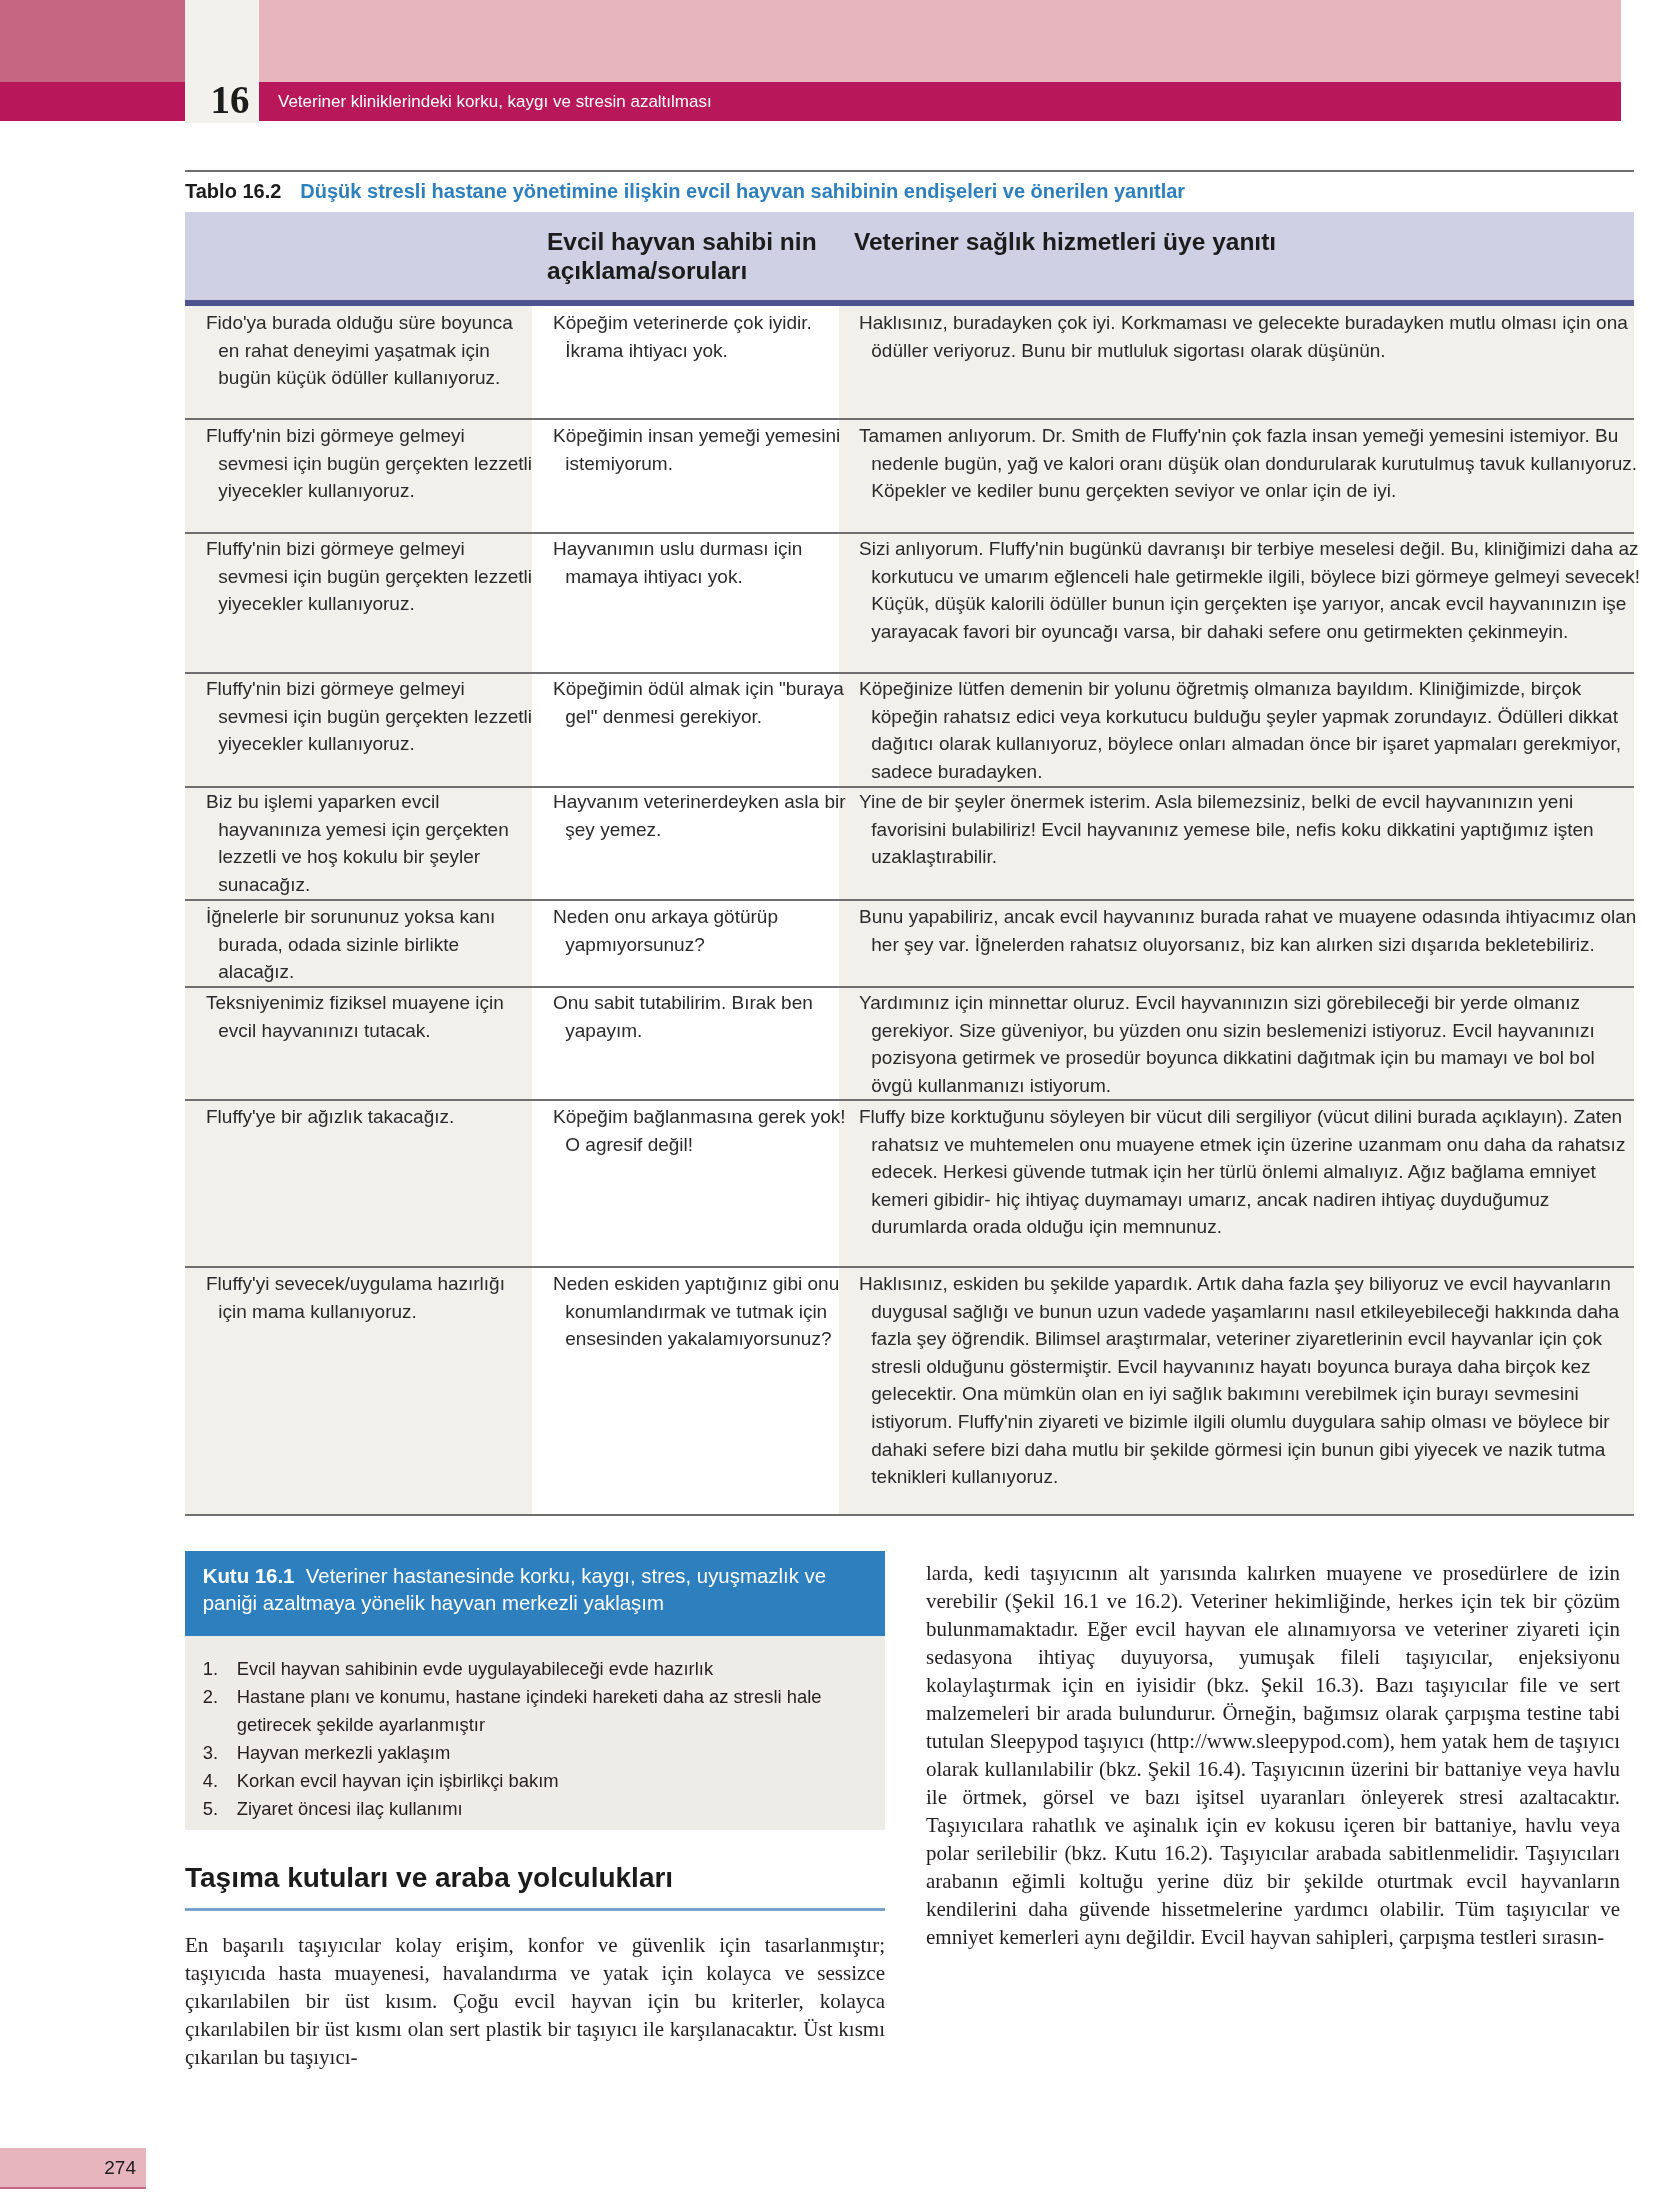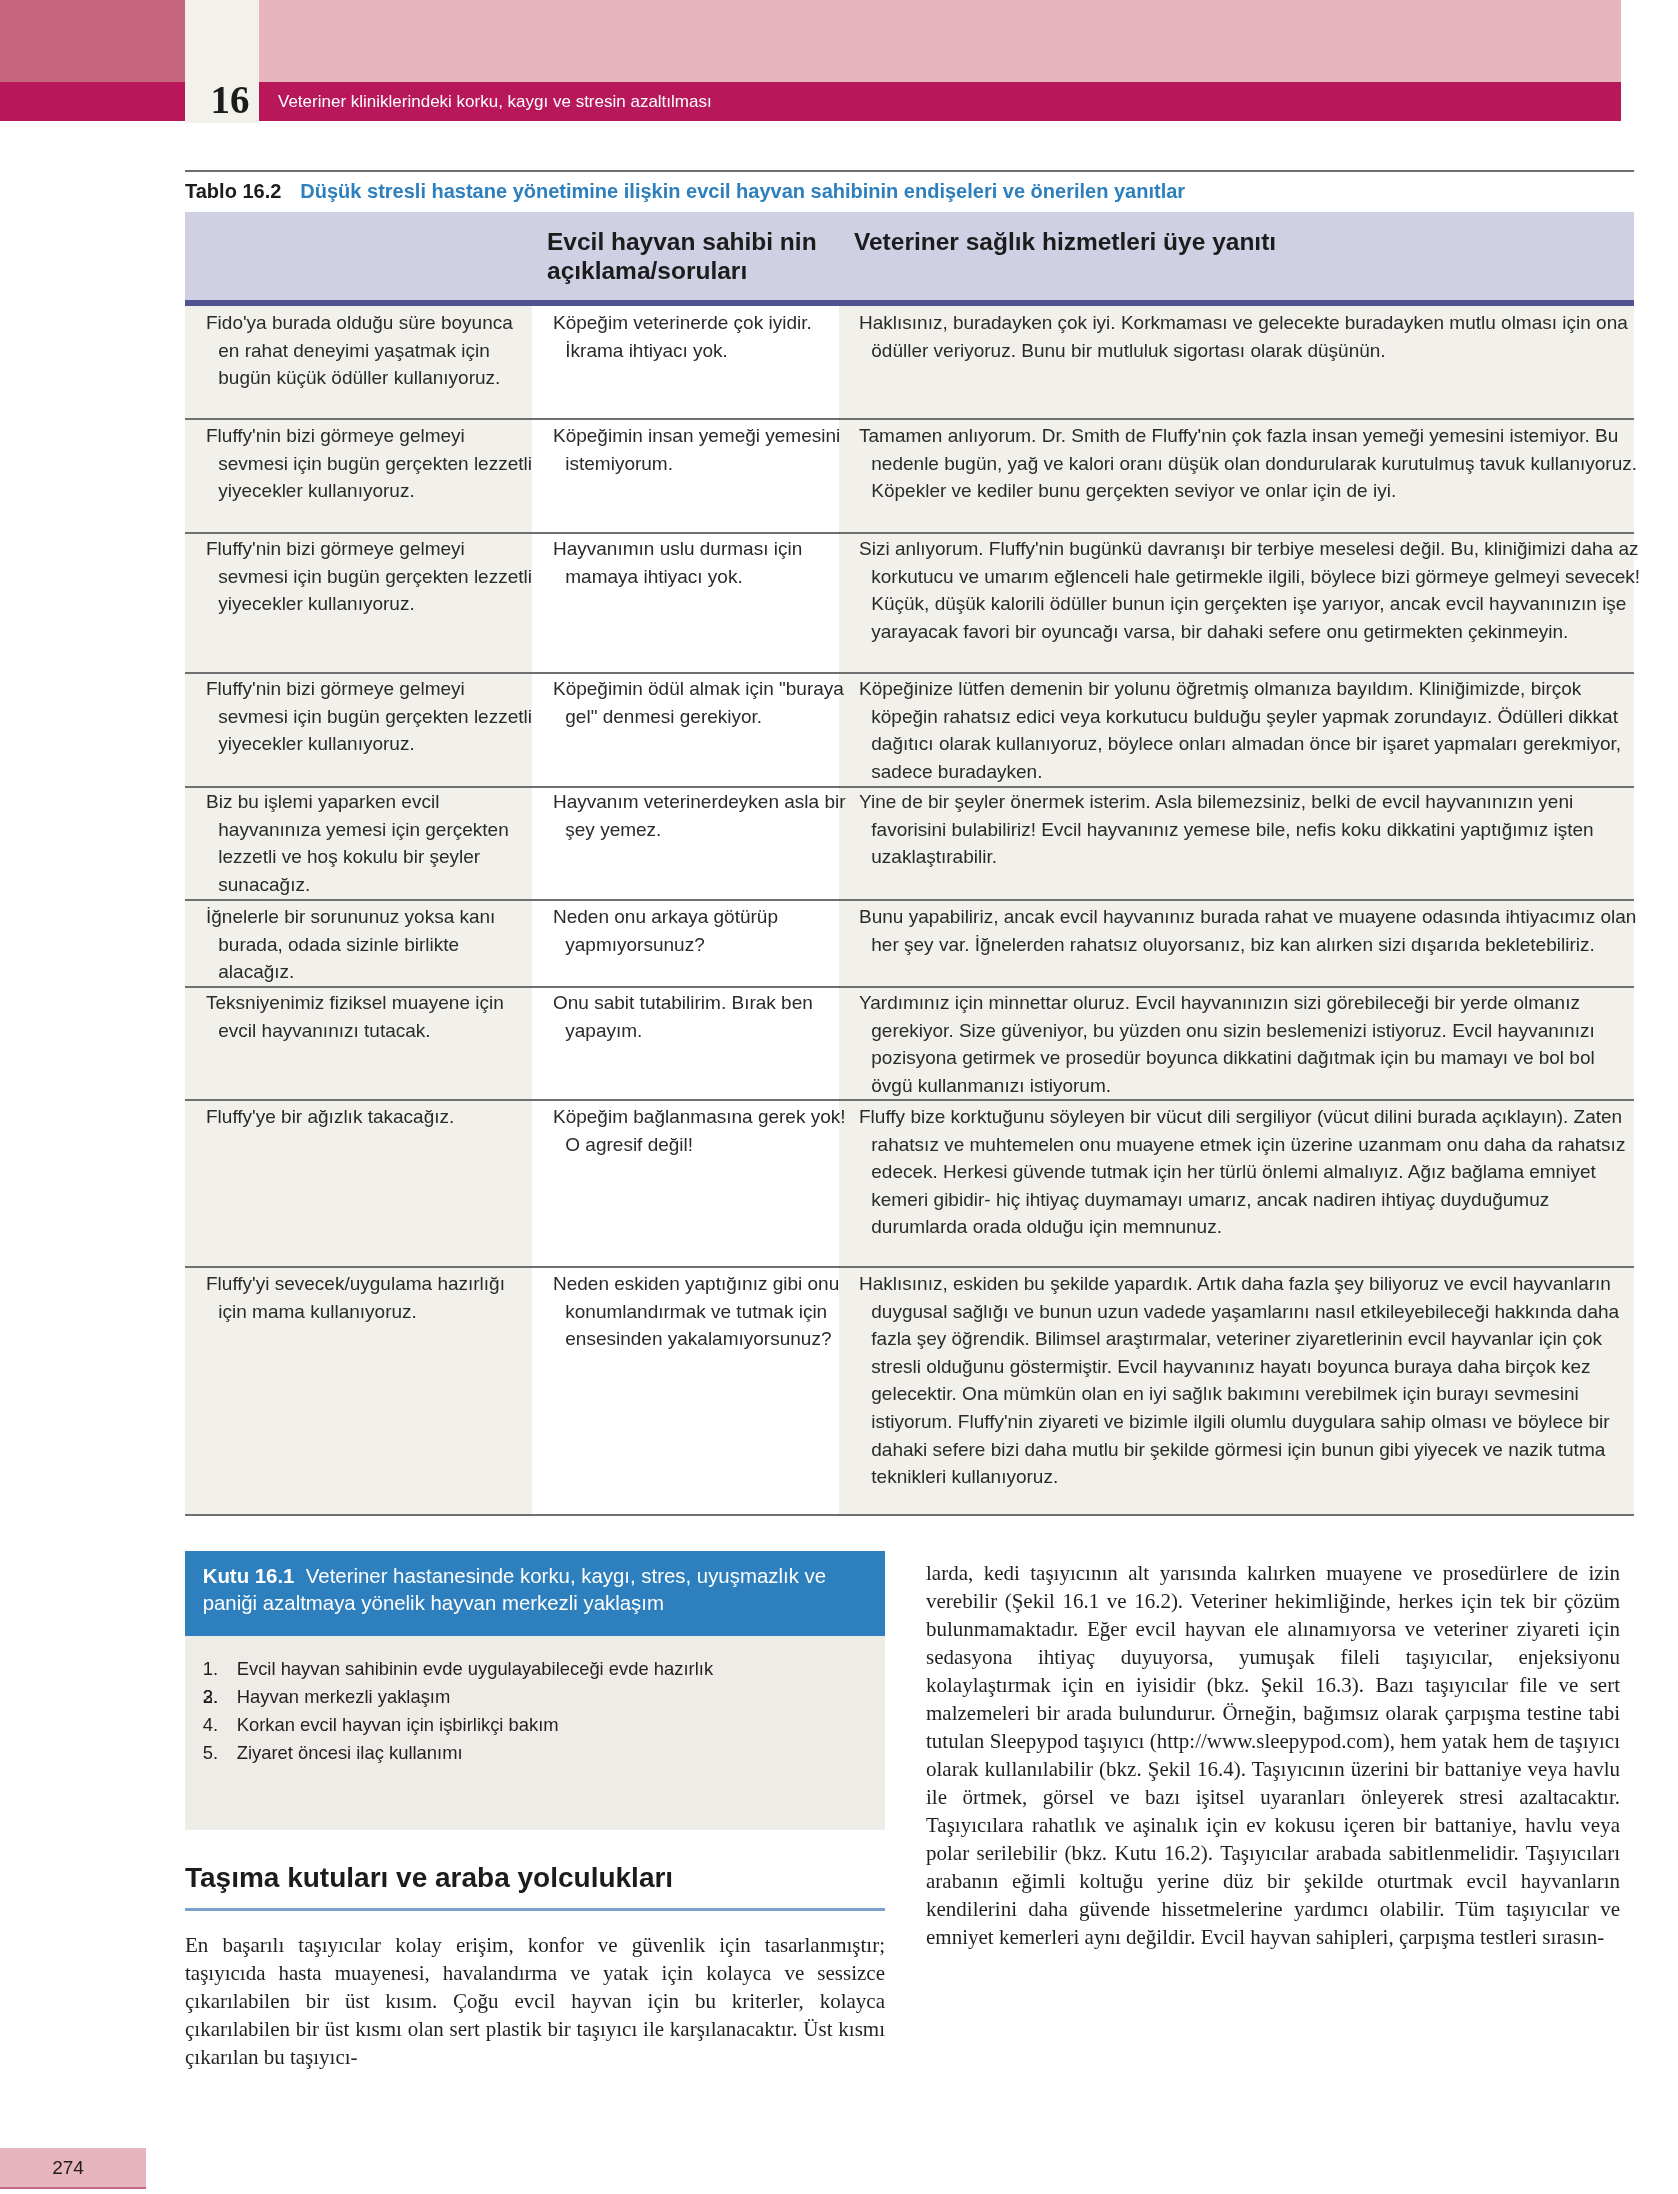--- a/index.html
+++ b/index.html
@@ -35,21 +35,21 @@
   .box-body { left:185px; top:1636px; width:700px; height:194px; background:#eeece7; padding:19px 13.6px 0 17.7px; box-sizing:border-box; }
   .box-list { margin:0; padding:0; list-style:none; font-size:18.4px; line-height:28px; color:#231f20; }
   .box-list li { position:relative; padding-left:34px; }
   .box-list li .n { position:absolute; left:0; top:0; }
   .sec-title { left:185px; top:1862px; font-size:28px; font-weight:bold; color:#1c1c1c; }
   .sec-rule { left:185px; top:1908px; width:700px; height:3.4px; background:#7ba2cb; }
   .para { font-family:"Liberation Serif", serif; font-size:21px; line-height:28px; color:#231f20; text-align:justify; }
   .para-left { left:185px; top:1931px; width:700px; }
   .para-right { left:926px; top:1559px; width:694px; }
   .page-num-box { left:0; top:2148px; width:146px; height:39px; background:#e6b5be; border-bottom:2px solid #c66680; }
-  .page-num { left:0; top:2148px; width:136px; height:39px; line-height:39px; text-align:center; font-size:19px; color:#1c1c1c; }
+  .page-num { left:0; top:2148px; width:136px; height:39px; line-height:39px; text-align:right; font-size:19px; color:#1c1c1c; }
 </style>
 </head>
 <body>
 
 <div class="abs hdr-left-top"></div>
 <div class="abs hdr-right-top"></div>
 <div class="abs hdr-band-left"></div>
 <div class="abs hdr-band-right"></div>
 <div class="abs hdr-num-col"></div>
 <div class="abs chapter-num">16</div>
@@ -114,21 +114,21 @@
 <div class="cell c2" style="top:1270px">Neden eskiden yaptığınız gibi onu konumlandırmak ve tutmak için ensesinden yakalamıyorsunuz?</div>
 <div class="cell c3" style="top:1270px">Haklısınız, eskiden bu şekilde yapardık. Artık daha fazla şey biliyoruz ve evcil hayvanların duygusal sağlığı ve bunun uzun vadede yaşamlarını nasıl etkileyebileceği hakkında daha fazla şey öğrendik. Bilimsel araştırmalar, veteriner ziyaretlerinin evcil hayvanlar için çok stresli olduğunu göstermiştir. Evcil hayvanınız hayatı boyunca buraya daha birçok kez gelecektir. Ona mümkün olan en iyi sağlık bakımını verebilmek için burayı sevmesini istiyorum. Fluffy'nin ziyareti ve bizimle ilgili olumlu duygulara sahip olması ve böylece bir dahaki sefere bizi daha mutlu bir şekilde görmesi için bunun gibi yiyecek ve nazik tutma teknikleri kullanıyoruz.</div>
 <div class="row-line" style="top:1514px"></div>
 
 <div class="abs box-head">
   <b>Kutu 16.1</b>&nbsp;&nbsp;<span>Veteriner hastanesinde korku, kaygı, stres, uyuşmazlık ve paniği azaltmaya yönelik hayvan merkezli yaklaşım</span>
 </div>
 <div class="abs box-body">
   <ol class="box-list">
     <li><span class="n">1.</span><span>Evcil hayvan sahibinin evde uygulayabileceği evde hazırlık</span></li>
-    <li><span class="n">2.</span></li>
+    <li><span class="n">2.</span><span>Hastane planı ve konumu, hastane içindeki hareketi daha az stresli hale getirecek şekilde ayarlanmıştır</span></li>
     <li><span class="n">3.</span><span>Hayvan merkezli yaklaşım</span></li>
     <li><span class="n">4.</span><span>Korkan evcil hayvan için işbirlikçi bakım</span></li>
     <li><span class="n">5.</span><span>Ziyaret öncesi ilaç kullanımı</span></li>
   </ol>
 </div>
 
 <div class="abs sec-title">Taşıma kutuları ve araba yolculukları</div>
 <div class="abs sec-rule"></div>
 <div class="abs para para-left">En başarılı taşıyıcılar kolay erişim, konfor ve güvenlik için tasarlanmıştır; taşıyıcıda hasta muayenesi, havalandırma ve yatak için kolayca ve sessizce çıkarılabilen bir üst kısım. Çoğu evcil hayvan için bu kriterler, kolayca çıkarılabilen bir üst kısmı olan sert plastik bir taşıyıcı ile karşılanacaktır. Üst kısmı çıkarılan bu taşıyıcı-</div>
 <div class="abs para para-right">larda, kedi taşıyıcının alt yarısında kalırken muayene ve prosedürlere de izin verebilir (Şekil 16.1 ve 16.2). Veteriner hekimliğinde, herkes için tek bir çözüm bulunmamaktadır. Eğer evcil hayvan ele alınamıyorsa ve veteriner ziyareti için sedasyona ihtiyaç duyuyorsa, yumuşak fileli taşıyıcılar, enjeksiyonu kolaylaştırmak için en iyisidir (bkz. Şekil 16.3). Bazı taşıyıcılar file ve sert malzemeleri bir arada bulundurur. Örneğin, bağımsız olarak çarpışma testine tabi tutulan Sleepypod taşıyıcı (http://www.sleepypod.com), hem yatak hem de taşıyıcı olarak kullanılabilir (bkz. Şekil 16.4). Taşıyıcının üzerini bir battaniye veya havlu ile örtmek, görsel ve bazı işitsel uyaranları önleyerek stresi azaltacaktır. Taşıyıcılara rahatlık ve aşinalık için ev kokusu içeren bir battaniye, havlu veya polar serilebilir (bkz. Kutu 16.2). Taşıyıcılar arabada sabitlenmelidir. Taşıyıcıları arabanın eğimli koltuğu yerine düz bir şekilde oturtmak evcil hayvanların kendilerini daha güvende hissetmelerine yardımcı olabilir. Tüm taşıyıcılar ve emniyet kemerleri aynı değildir. Evcil hayvan sahipleri, çarpışma testleri sırasın-</div>

